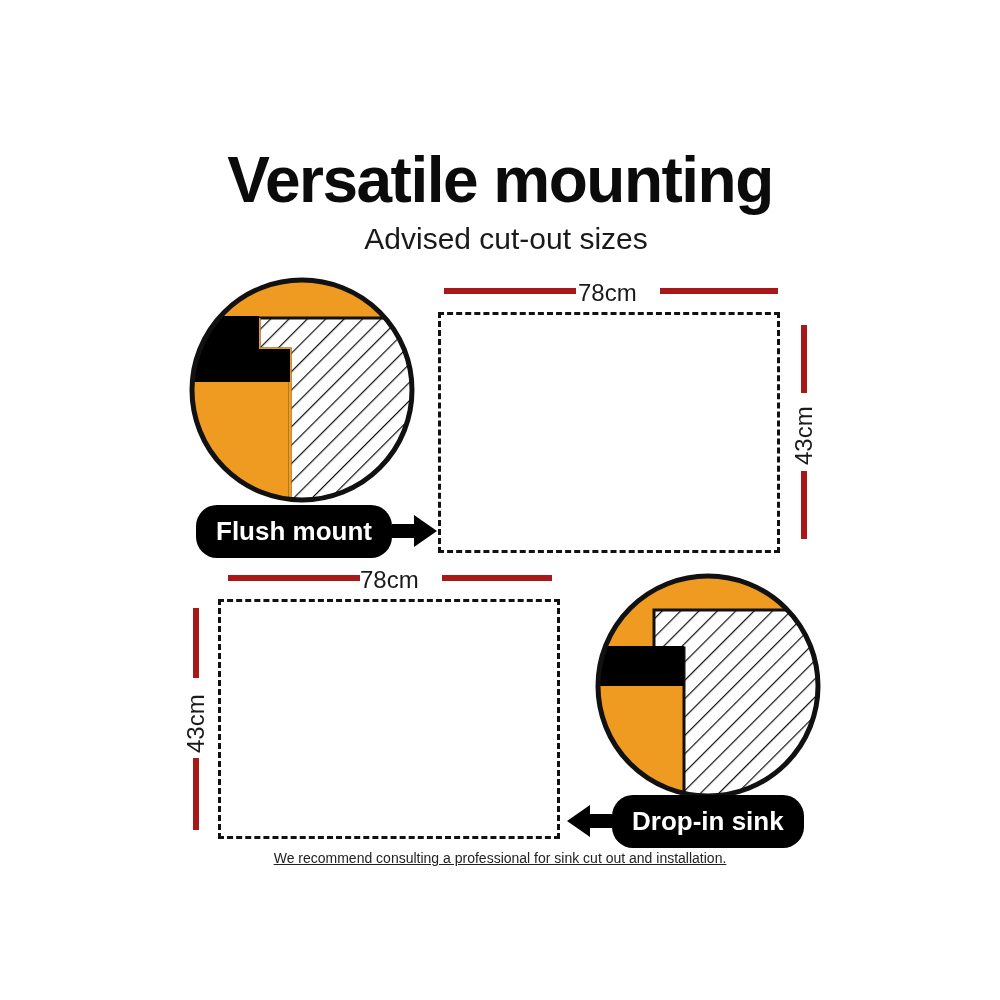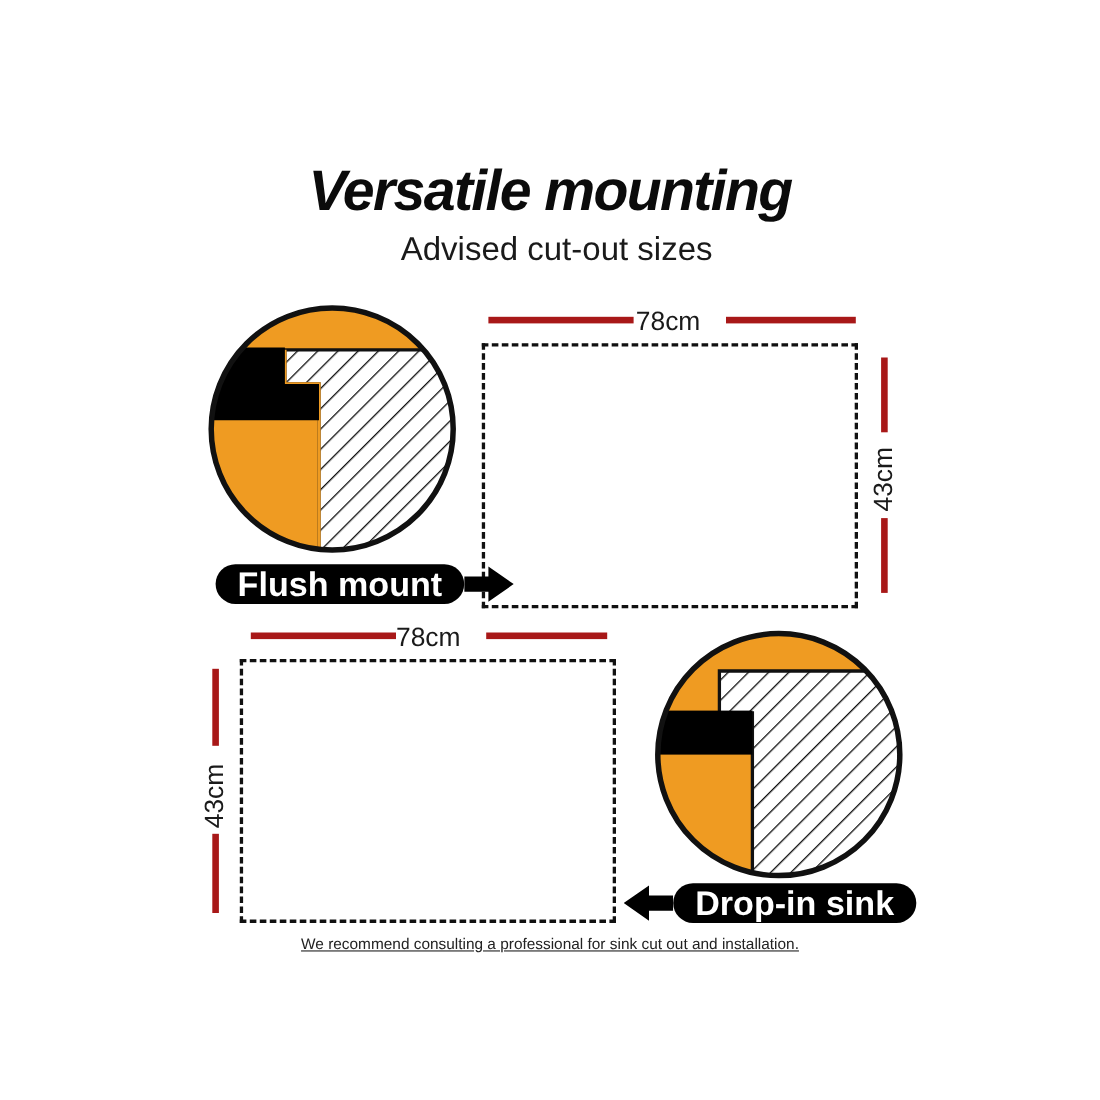--- a/index.html
+++ b/index.html
@@ -21,28 +21,27 @@
 
   
   .heading-block {
     position: absolute;
     left: 0;
     top: 148px;
     width: 1000px;
     text-align: center;
   }
   .title {
-    font-size: 52px;
+    font-size: 64px;
     font-weight: bold;
     color: #0b0b0b;
     letter-spacing: -1.5px;
     line-height: 1.0;
     margin: 0;
     font-family: "Liberation Sans", sans-serif;
-    font-style: italic;
   }
   .subtitle {
     font-size: 30px;
     font-weight: normal;
     color: #1a1a1a;
     margin: 12px 0 0 12px;
     line-height: 1.0;
     font-family: "Liberation Sans", sans-serif;
   }
 
@@ -106,25 +105,25 @@
   .mount-label {
     position: absolute;
     display: flex;
     align-items: center;
     height: 42px;
   }
   .pill {
     background: #000000;
     color: #ffffff;
     border-radius: 21px;
-    height: 36px;
+    height: 53px;
     display: flex;
     align-items: center;
     padding: 0 20px;
-    font-size: 31px;
+    font-size: 26px;
     font-weight: bold;
     line-height: 1;
     font-family: "Liberation Sans", sans-serif;
     white-space: nowrap;
   }
   .arrow-svg { display: block; }
 
   
   .footer-note {
     position: absolute;

